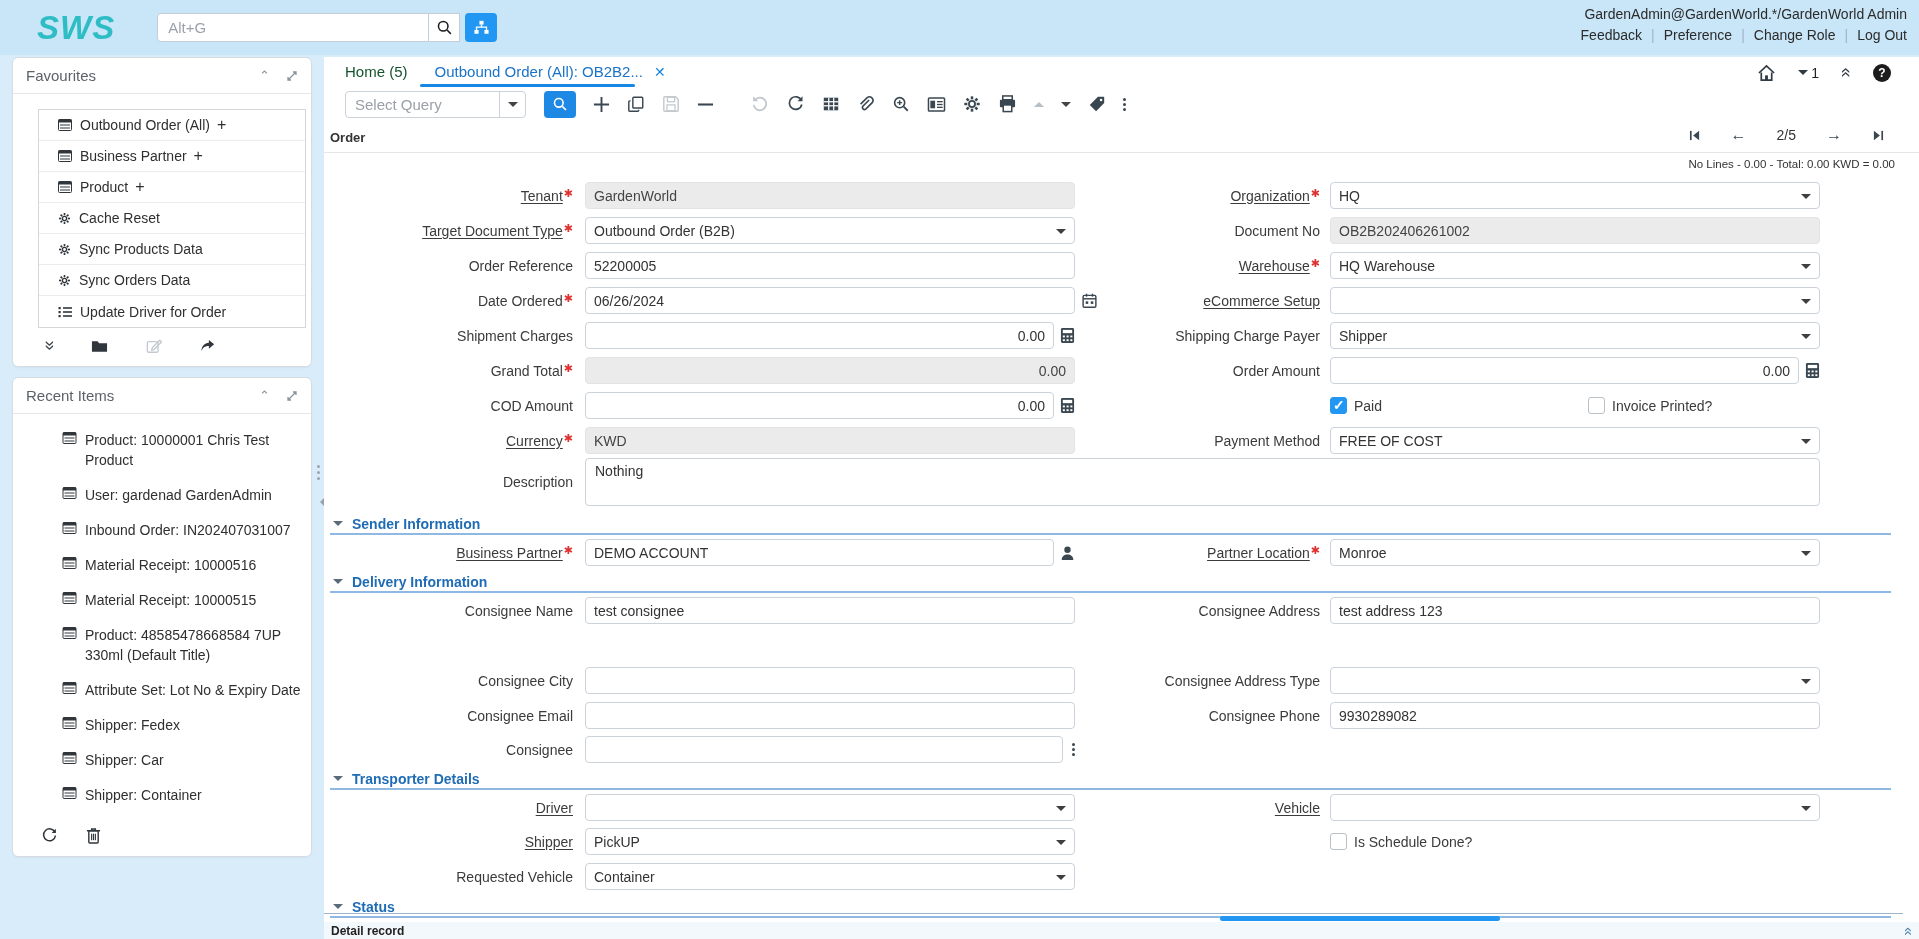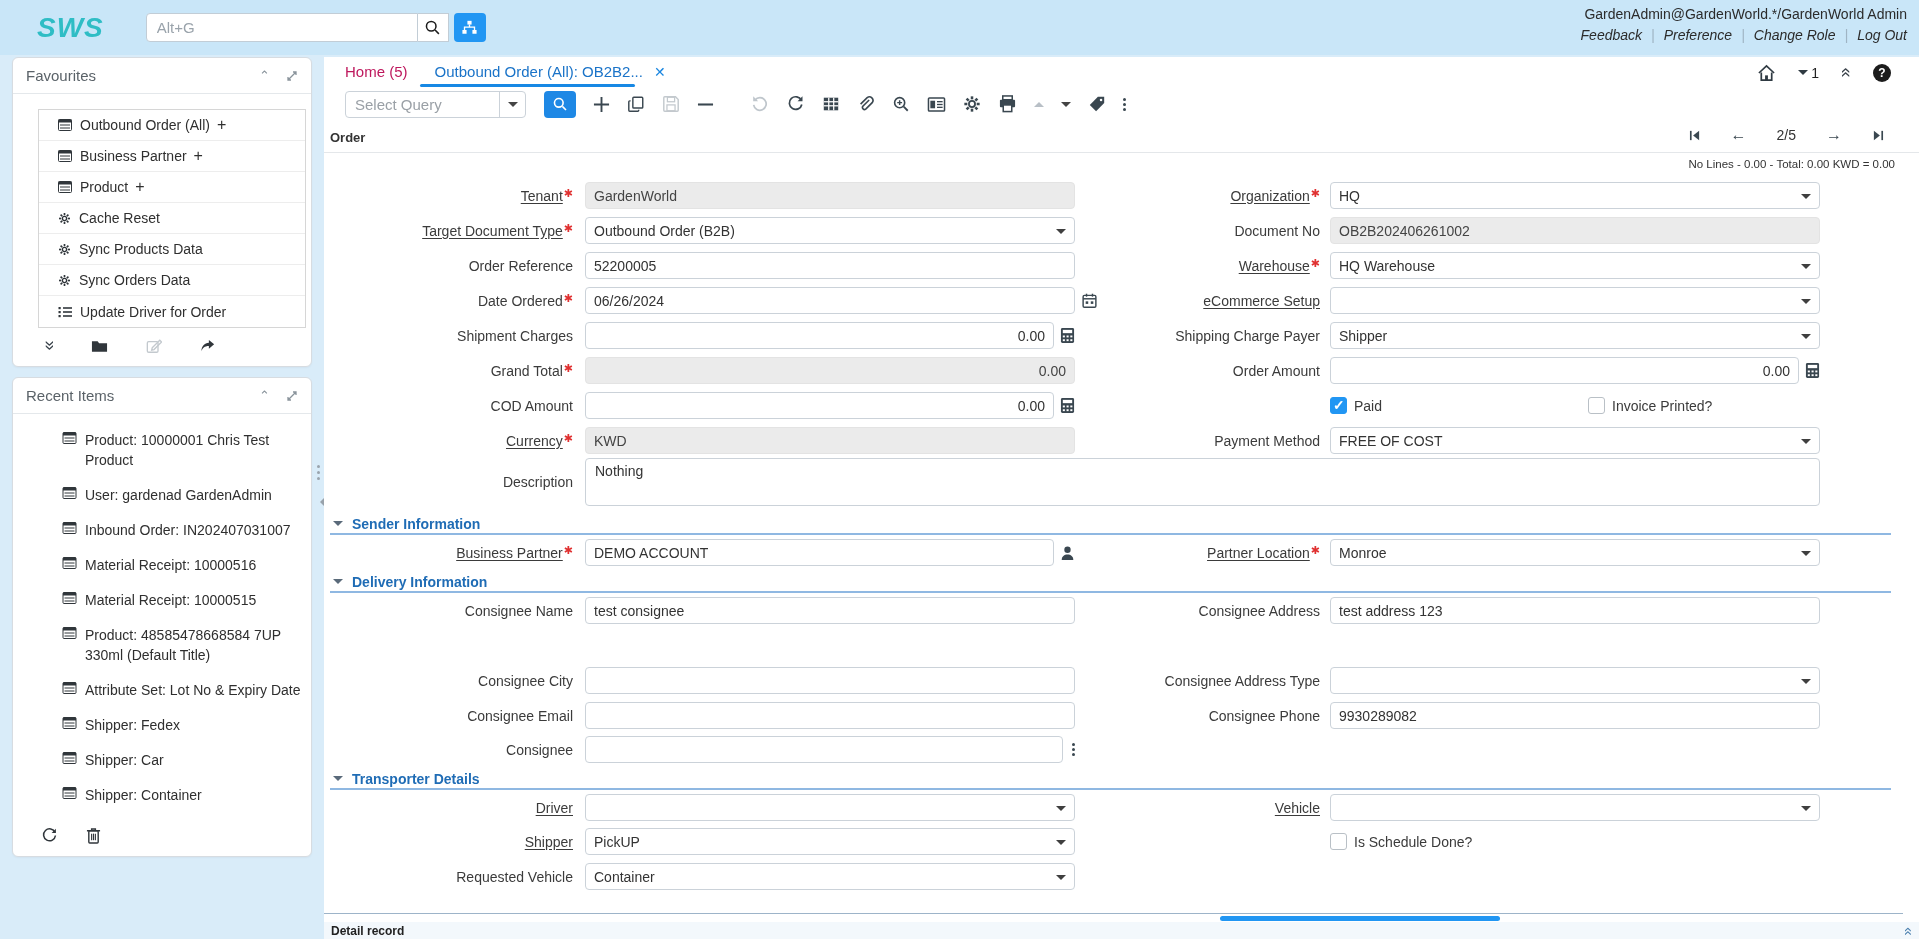--- a/index.html
+++ b/index.html
@@ -1,29 +1,29 @@
 <!DOCTYPE html>
 <html><head>
 <meta charset="utf-8">
 <style>
   * { margin:0; padding:0; box-sizing:border-box; }
   html,body { width:1919px; height:939px; overflow:hidden; font-family:"Liberation Sans",sans-serif; }
   #app { position:relative; width:1919px; height:939px; background:#d9ecf9; }
 
   
   .tophdr { position:absolute; left:0; top:0; width:1919px; height:55px; background:#c9e6f8; display:flex; align-items:center; }
-  .logo { font-size:28px; font-weight:bold; font-style:italic; color:#2fbdc5; margin-left:37px; letter-spacing:1px; }
+  .logo { font-size:33px; font-weight:bold; font-style:italic; color:#2fbdc5; margin-left:37px; letter-spacing:1px; }
   .gsearch { display:flex; align-items:center; margin-left:42px; }
   .gsearch input { width:272px; height:29px; border:1px solid #c2cdd6; border-radius:4px 0 0 4px; padding:0 10px; font-size:15px; color:#333; background:#fff; outline:none; }
   .gsearch input::placeholder { color:#9aa3ab; }
   .gsbtn { width:31px; height:29px; background:#fff; border:1px solid #c2cdd6; border-left:none; display:flex; align-items:center; justify-content:center; cursor:pointer; }
   .gtree { width:32px; height:29px; background:#2196f3; border-radius:4px; margin-left:5px; display:flex; align-items:center; justify-content:center; cursor:pointer; }
   .hdr-right { position:absolute; right:12px; top:6px; text-align:right; }
   .usertxt { font-size:14px; color:#2b2b2b; }
-  .hlinks { margin-top:5px; font-size:14px; color:#2b2b2b; display:flex; justify-content:center; align-items:center; gap:9px;font-style:italic; }
+  .hlinks { margin-top:5px; font-size:14px; color:#2b2b2b; display:flex; justify-content:center; align-items:center; gap:9px; }
   .hlinks .sep { color:#9fb4c4; }
   .hlinks span[data-interactable="true"] { cursor:pointer; }
 
   
   .panel { position:absolute; left:12px; width:300px; background:#fff; border:1px solid #d7dce1; border-radius:6px; box-shadow:0 1px 2px rgba(0,0,0,.04); }
   .panel-h { height:36px; border-bottom:1px solid #e4e8eb; display:flex; align-items:center; padding:0 13px; font-size:15px; color:#5a6268; }
   .panel-h .sp { flex:1; }
   .ph-ic { color:#8a949c; margin-left:16px; cursor:pointer; font-size:13px; }
   .favbox { position:absolute; left:25px; width:268px; top:51px; border:1px solid #d6d6d6; background:#fff; }
   .favitem { height:31px; display:flex; align-items:center; padding-left:19px; border-bottom:1px solid #ededed; font-size:14px; color:#2f2f2f; cursor:pointer; }
@@ -39,21 +39,21 @@
   .rec-foot { position:absolute; left:28px; bottom:12px; display:flex; gap:28px; }
 
   
   .split-dots { position:absolute; left:317px; top:462px; width:4px; }
   .split-dots i { display:block; width:3px; height:3px; border-radius:50%; background:#9aa4ad; margin:3px 0; }
   .split-arrow { position:absolute; left:314px; top:496px; width:0; height:0; border:6px solid transparent; border-right-color:#98a2ab; cursor:pointer; }
 
   
   .main { position:absolute; left:324px; top:57px; width:1595px; height:882px; background:#fff; }
   .tabs { position:absolute; left:0; top:0; height:29px; display:flex; align-items:center; }
-  .tab { font-size:15px; color:#be185d; margin-left:15px; padding:0 6px; cursor:pointer; white-space:nowrap; }
+  .tab { font-size:15px; color:#14532d; margin-left:15px; padding:0 6px; cursor:pointer; white-space:nowrap; }
   .tab.active { color:#1a73c8; display:flex; align-items:center; gap:11px; }
   .tab-x { color:#1a86e0; font-size:14px; cursor:pointer; }
   .tab-underline { position:absolute; left:96px; top:27px; width:215px; height:3px; background:#1788e4; border-radius:2px; }
   .top-icons { position:absolute; right:28px; top:5px; display:flex; align-items:center; gap:22px; }
   .ti { cursor:pointer; display:flex; align-items:center; color:#2f3a42; }
   .caret-dn { width:0; height:0; border:5px solid transparent; border-top-color:#2f3a42; margin-top:5px; }
   .wincount { font-size:14px; color:#222; margin-left:3px; }
   .helpdot { width:18px; height:18px; border-radius:50%; background:#1c1c1c; color:#fff; font-size:12px; font-weight:bold; display:flex; align-items:center; justify-content:center; }
 
   .toolbar { position:absolute; left:21px; top:33px; height:28px; display:flex; align-items:center; }
@@ -907,20 +907,23 @@
 
       <div class="row" style="top:688px">
         <div class="lab-l"><span class="lbl" data-interactable="false">Requested Vehicle</span></div>
         <div class="fld-l">
             <div class="input combo grow" data-interactable="true">
               <span data-interactable="false">Container</span>
             </div>
           </div>
       </div>
 
+      <div class="sect" style="top:723px" data-interactable="true">
+          <span data-interactable="false">Status</span>
+        </div>
 
     </div>
 
     <div class="statline2" data-interactable="false"></div>
     <div class="hthumb" data-interactable="true"></div>
     <div class="detailbar" data-interactable="true">
       <span class="dtxt" data-interactable="false">Detail record</span>
     </div>
     <span class="detail-expand" data-interactable="true">«</span>
 

